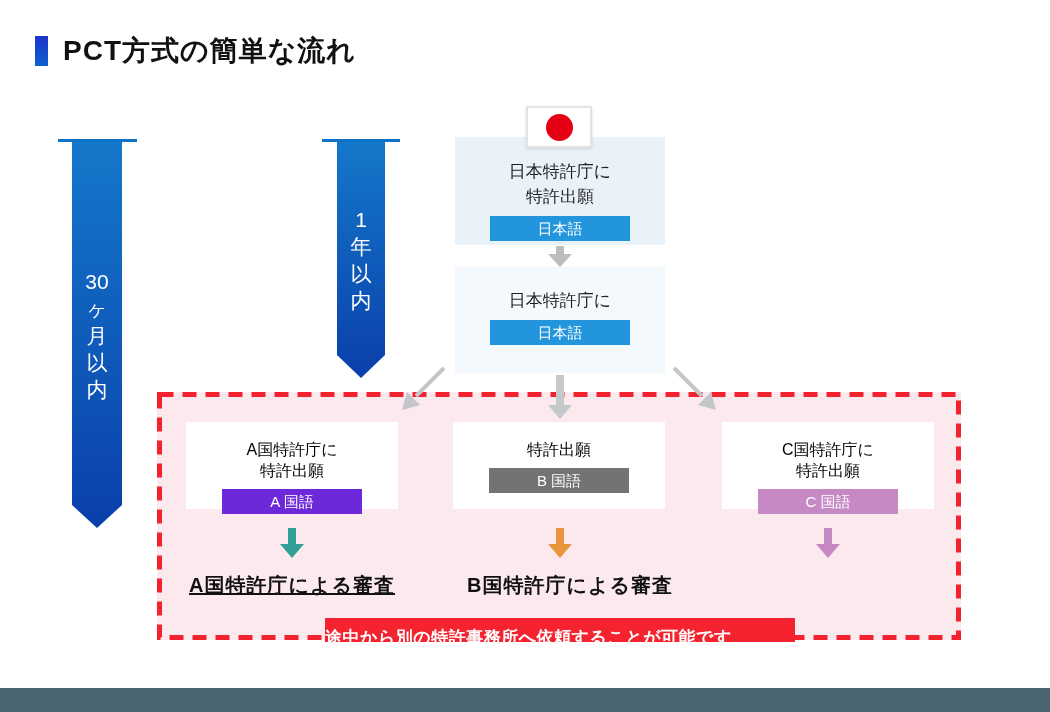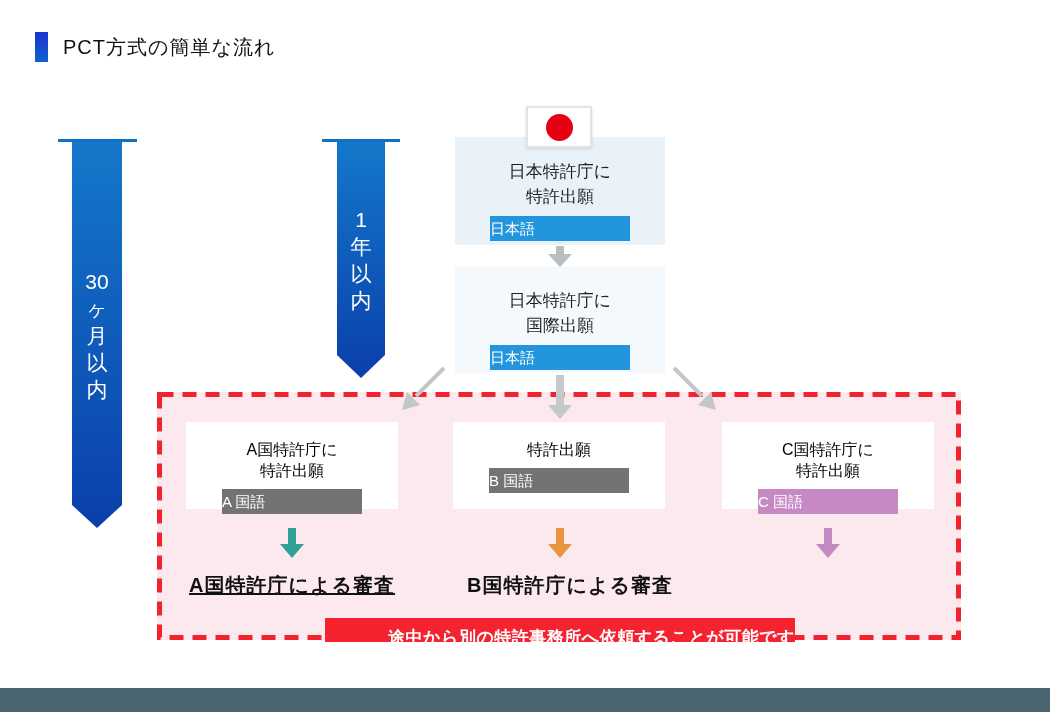--- a/index.html
+++ b/index.html
@@ -6,21 +6,21 @@
   body{
     font-family:"Liberation Sans","DejaVu Sans",sans-serif;
     background:#ffffff;
     width:1050px;height:712px;overflow:hidden;
   }
   .canvas{position:relative;width:1050px;height:712px;background:#ffffff;}
 
   
   .title-row{position:absolute;left:35px;top:32px;display:flex;align-items:center;gap:15px;}
   .title-marker{width:13px;height:30px;background:linear-gradient(180deg,#1c35cd 0%,#0f60cf 100%);}
-  .page-title{font-size:20px;font-weight:normal;color:#111;letter-spacing:1px;}
+  .page-title{font-size:28px;font-weight:bold;color:#111;letter-spacing:1px;}
 
   
   .ribbon-cap{position:absolute;height:3px;background:#0e72c5;}
   .ribbon{
     position:absolute;
     background:linear-gradient(180deg,#1478ca 0%,#0a3fab 100%);
     clip-path:polygon(0 0,100% 0,100% calc(100% - 23px),50% 100%,0 calc(100% - 23px));
     display:flex;flex-direction:column;align-items:center;justify-content:center;
     color:#fff;
   }
@@ -31,42 +31,42 @@
     border:2px solid #e3e3e3;box-sizing:border-box;z-index:5;
     display:flex;align-items:center;justify-content:center;box-shadow:0 1px 3px rgba(0,0,0,.12);}
   .flag .sun{width:27px;height:27px;border-radius:50%;background:#e60014;}
 
   
   .flow-box{position:absolute;width:210px;box-sizing:border-box;text-align:center;}
   .box-jp1{left:455px;top:137px;height:108px;background:#e9f1f9;padding-top:22px;}
   .box-jp2{left:455px;top:267px;height:106px;background:#f4f9fd;padding-top:21px;}
   .flow-box .line{font-size:17px;line-height:25px;color:#1f1f1f;font-weight:500;}
   .lang{width:140px;height:25px;margin:7px auto 0;color:#fff;font-size:15px;
-    line-height:25px;text-align:left;font-weight:500;}
+    line-height:25px;text-align:center;font-weight:500;}
 
   
   .country-box{position:absolute;width:212px;height:87px;background:#ffffff;
     box-sizing:border-box;text-align:center;padding-top:18px;z-index:3;}
 
   
   .v-arrow{position:absolute;display:flex;flex-direction:column;align-items:center;z-index:2;}
   .v-arrow .stem{width:8px;}
   .v-arrow .head{width:0;height:0;border-left:12px solid transparent;border-right:12px solid transparent;}
 
   
   .pink-panel{position:absolute;left:157px;top:392px;width:804px;height:248px;
     background:#fce9ed;z-index:1;}
   .pink-panel svg{position:absolute;left:0;top:0;}
 
   .exam-text{position:absolute;z-index:3;width:300px;text-align:center;
     font-size:20px;font-weight:bold;color:#111;letter-spacing:1px;}
 
   
   .banner{position:absolute;left:325px;top:618px;width:470px;height:24px;
-    color:#fff;font-size:17px;font-weight:bold;text-align:right;line-height:40px;
+    color:#fff;font-size:17px;font-weight:bold;text-align:left;line-height:40px;
     z-index:6;letter-spacing:.5px;}
 
   
   .diag{position:absolute;z-index:2;}
 
   
   .bottom-band{position:absolute;left:0;top:688px;width:1050px;height:24px;background:#4b6570;}
 </style>
 </head>
 <body>
@@ -105,21 +105,20 @@
     <div class="lang" style="background: rgb(34, 149, 221);">日本語</div>
   </div>
 
   <div class="v-arrow" style="left:548px;top:246px;">
     <div class="stem" style="height:8px;background:#b9bdc0;"></div>
     <div class="head" style="border-top:13px solid #b9bdc0;"></div>
   </div>
 
   <div class="flow-box box-jp2">
     <div class="line">日本特許庁に</div>
-    <div class="line">国際出願</div>
     <div class="lang" style="background: rgb(34, 149, 221);">日本語</div>
   </div>
 
   <svg class="diag" style="left:396px;top:364px;" width="54" height="54">
     <line x1="48" y1="4" x2="20" y2="32" stroke="#c2c6c9" stroke-width="4"></line>
     <polygon points="6,46 24,41 11,28" fill="#c2c6c9"></polygon>
   </svg>
   <svg class="diag" style="left:668px;top:364px;" width="54" height="54">
     <line x1="6" y1="4" x2="34" y2="32" stroke="#c2c6c9" stroke-width="4"></line>
     <polygon points="48,46 30,41 43,28" fill="#c2c6c9"></polygon>
@@ -131,21 +130,21 @@
 
   <div class="pink-panel">
     <svg width="804" height="248">
       <rect x="2.5" y="2.5" width="799" height="243" fill="none" stroke="#f2232e" stroke-width="5" stroke-dasharray="14 9"></rect>
     </svg>
   </div>
 
   <div class="country-box" style="left:186px;top:422px;">
     <div class="line">A国特許庁に</div>
     <div class="line">特許出願</div>
-    <div class="lang" style="background: #737373;">A 国語</div>
+    <div class="lang" style="background: #6d28d9;">A 国語</div>
   </div>
   <div class="v-arrow" style="left:280px;top:528px;">
     <div class="stem c-stem" style="height: 16px; background: rgb(49, 160, 153);"></div>
     <div class="head c-head" style="border-top: 14px solid rgb(49, 160, 153);"></div>
   </div>
   <div class="exam-text" style="left:142px;top:572px;text-decoration:underline;">A国特許庁による審査</div>
 
   <div class="country-box" style="left:453px;top:422px;">
     <div class="line">特許出願</div>
     <div class="lang" style="background: #737373;">B 国語</div>

